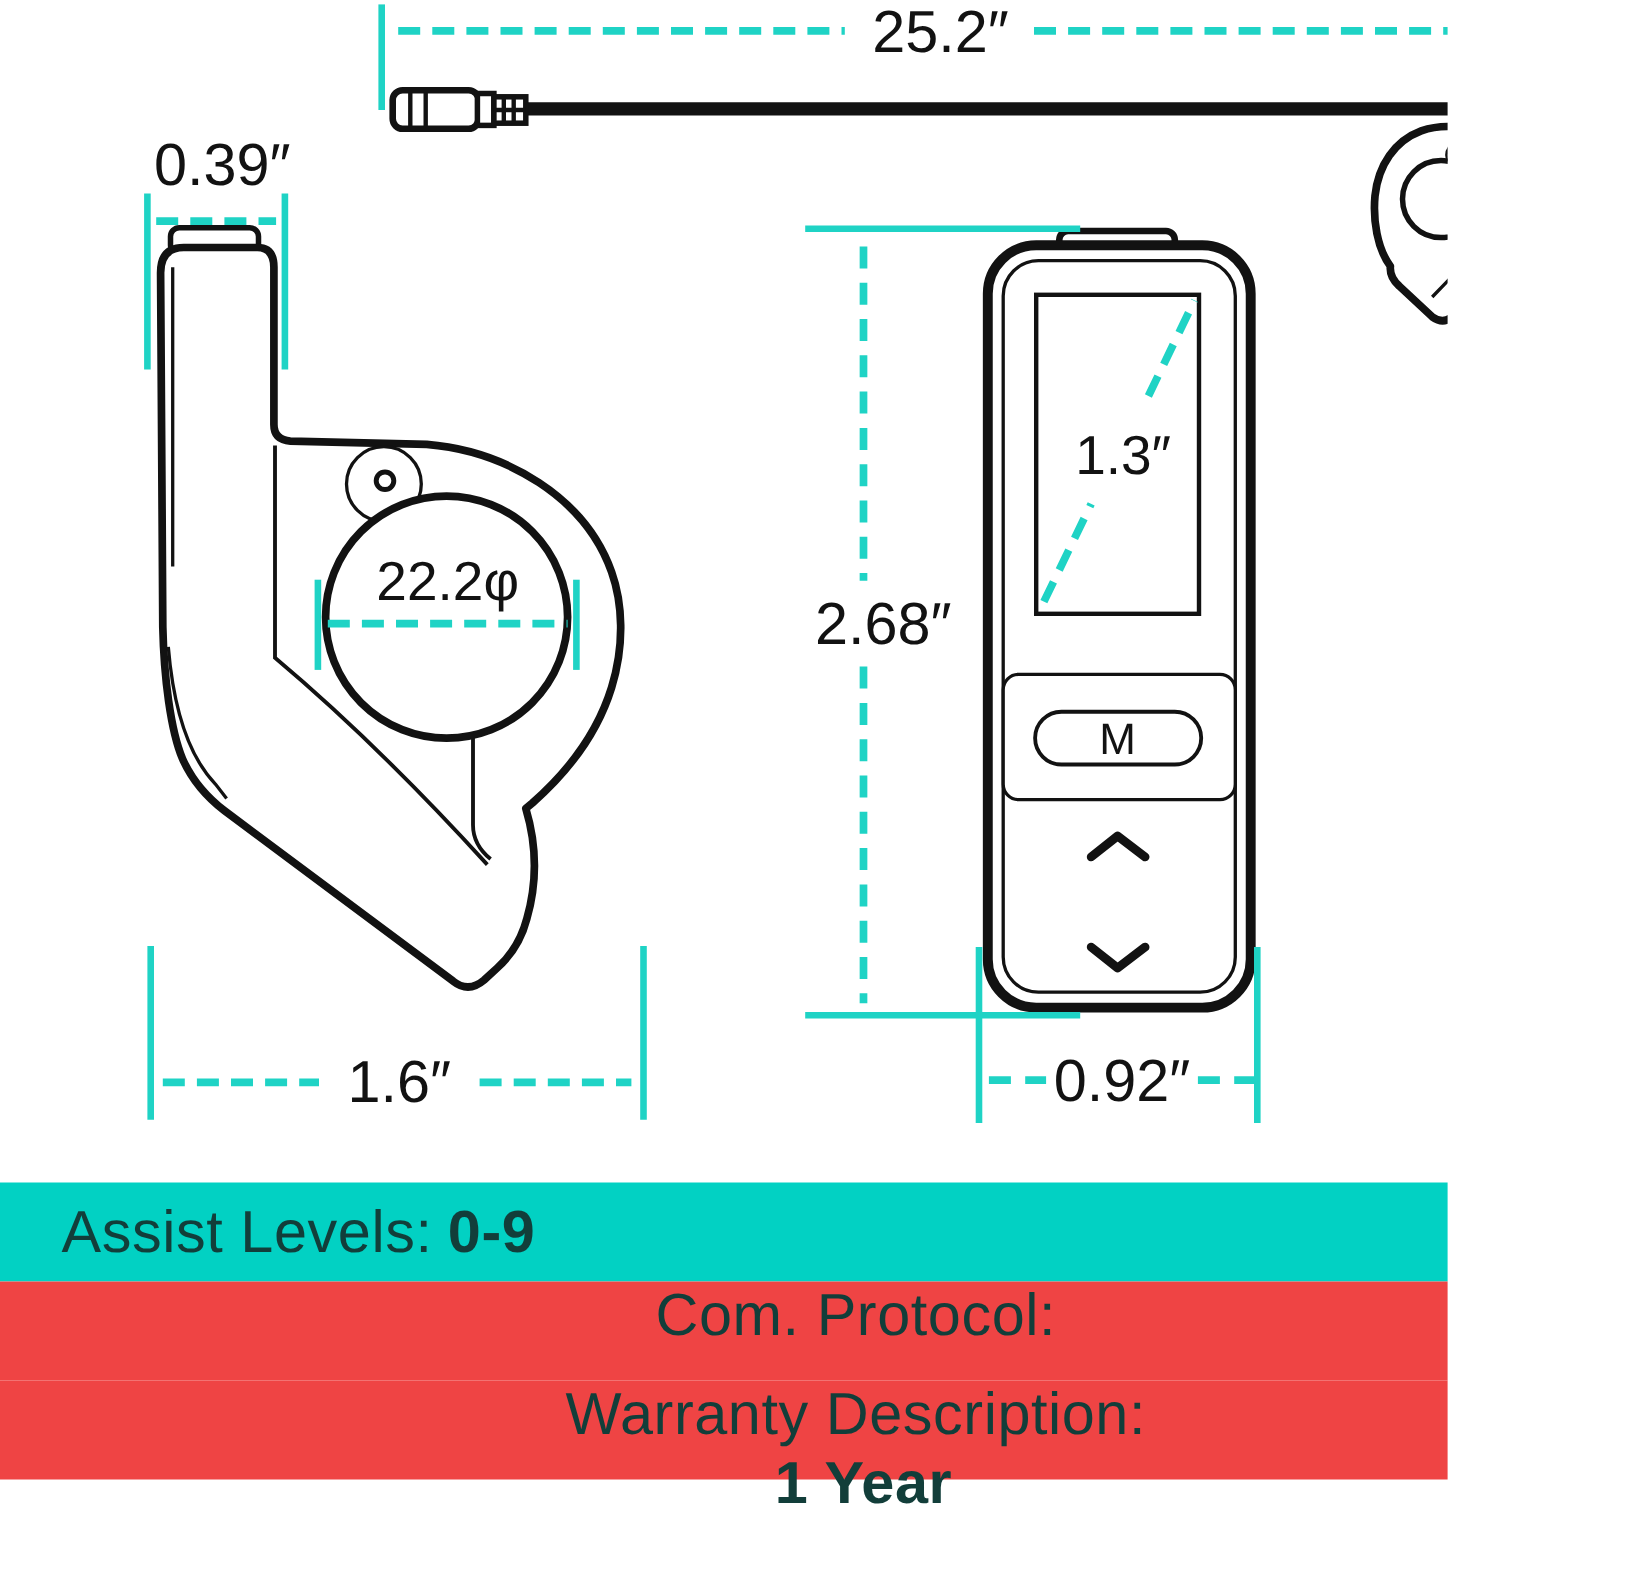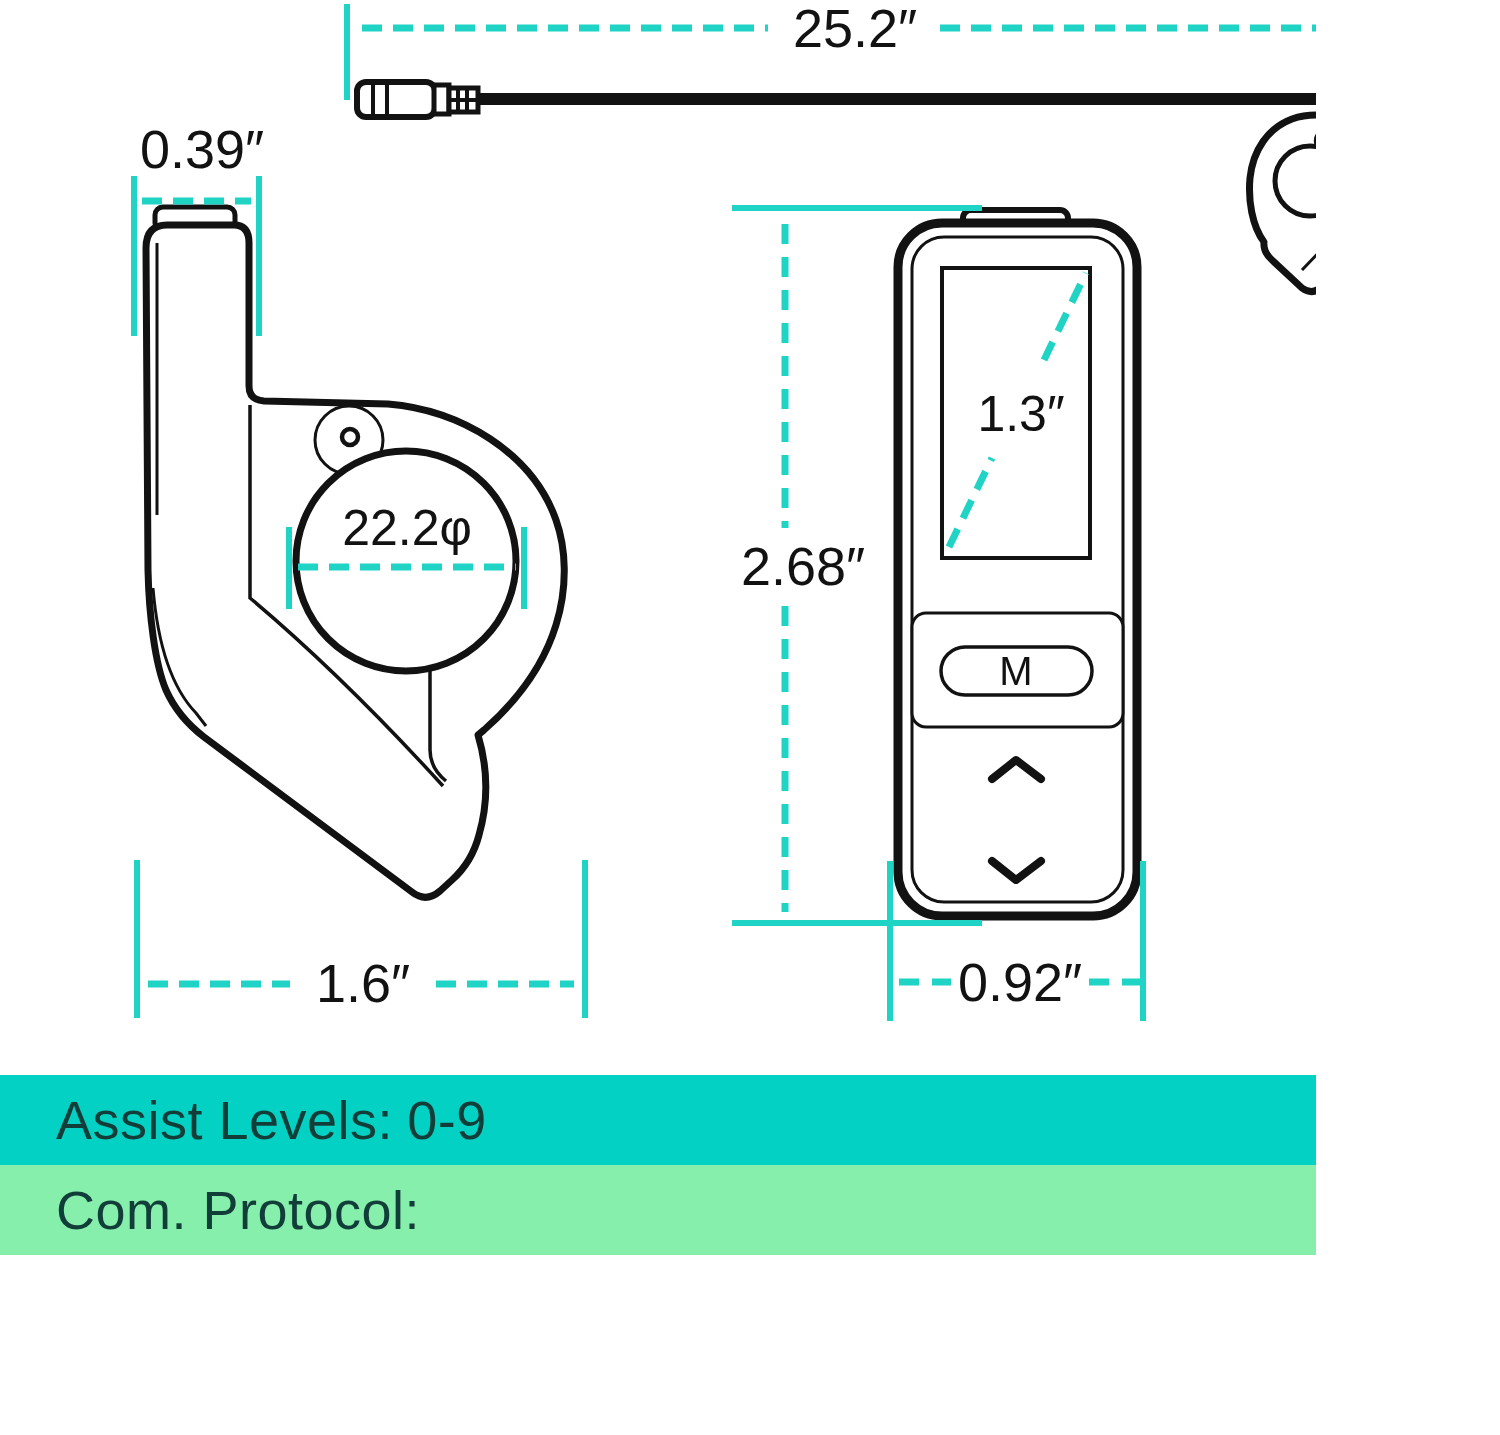--- a/index.html
+++ b/index.html
@@ -6,22 +6,22 @@
   .canvas{position:relative;width:1316px;height:1435px;background:#ffffff;overflow:hidden;
           font-family:"Liberation Sans","DejaVu Sans",sans-serif;}
   .diagram-svg{position:absolute;left:0;top:0;}
   .dim-text{font-family:"Liberation Sans","DejaVu Sans",sans-serif;font-size:54px;fill:#121212;text-anchor:middle;}
   .dim-text.small{font-size:50px;}
   .m-text{font-family:"Liberation Sans","DejaVu Sans",sans-serif;font-size:40px;fill:#121212;text-anchor:middle;}
   .spec-table{position:absolute;left:0;top:1075px;width:1500px;border-radius:19px;}
   .spec-row{height:90px;display:flex;align-items:center;padding-left:56px;box-sizing:border-box;
             font-size:54px;color:#123e3a;letter-spacing:0.5px;}
   .spec-row.teal{background:#02d1c3;}
-  .spec-row.light{background:#86efac;}
-  .spec-row .value{font-weight:normal;margin-left:14px;}
+  .spec-row.light{background:#ef4444;flex-direction:column;}
+  .spec-row .value{font-weight:bold;margin-left:14px;}
 </style>
 </head>
 <body>
 
 <div class="canvas">
 
   <svg class="diagram-svg" width="1500" height="1075" viewBox="0 0 1500 1075">
 
     <g stroke="#1fd3c5" stroke-width="6" fill="none">
       <line x1="347" y1="4" x2="347" y2="100"></line>
@@ -133,15 +133,19 @@
   </svg>
 
   <div class="spec-table">
     <div class="spec-row teal">
       <span class="label">Assist Levels:</span>
       <span class="value">0-9</span>
     </div>
     <div class="spec-row light">
       <span class="label">Com. Protocol:</span>
     </div>
+    <div class="spec-row light">
+      <span class="label">Warranty Description:</span>
+      <span class="value">1 Year</span>
+    </div>
   </div>
 
 </div>
 
 </body></html>

